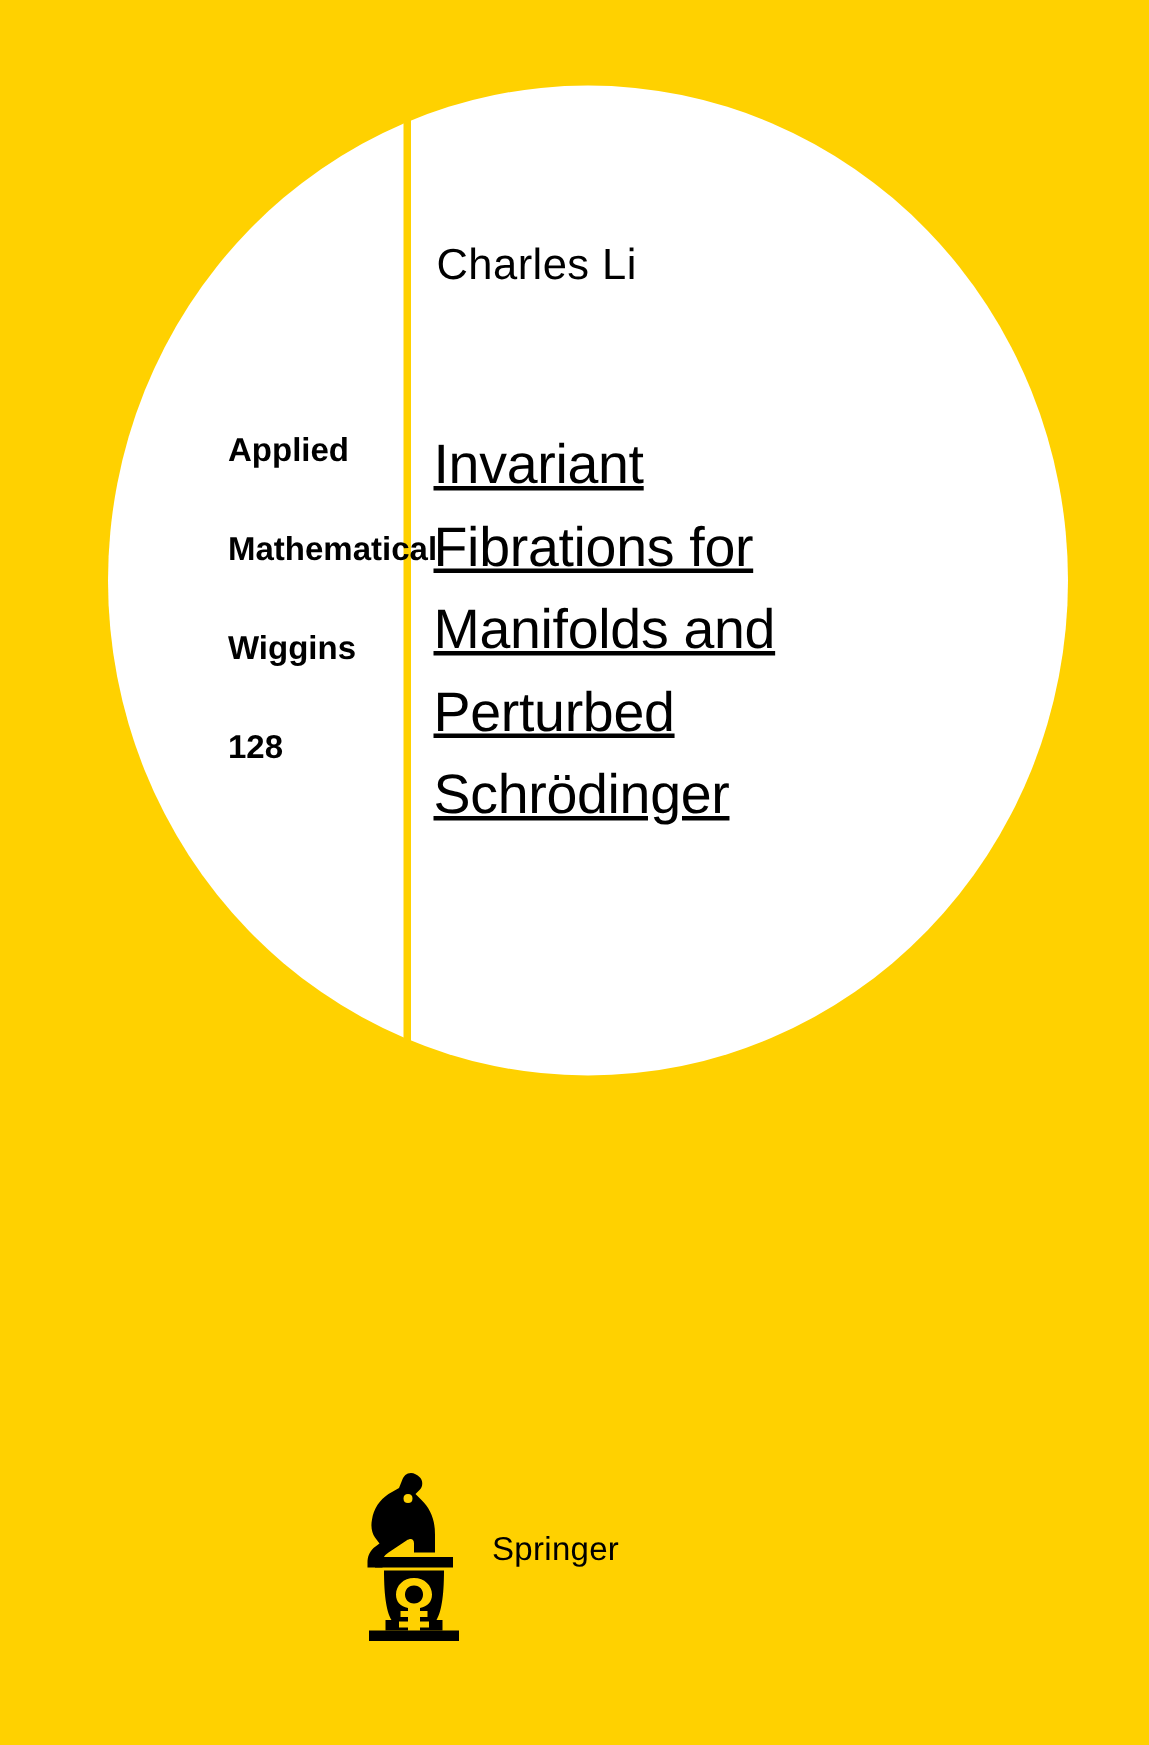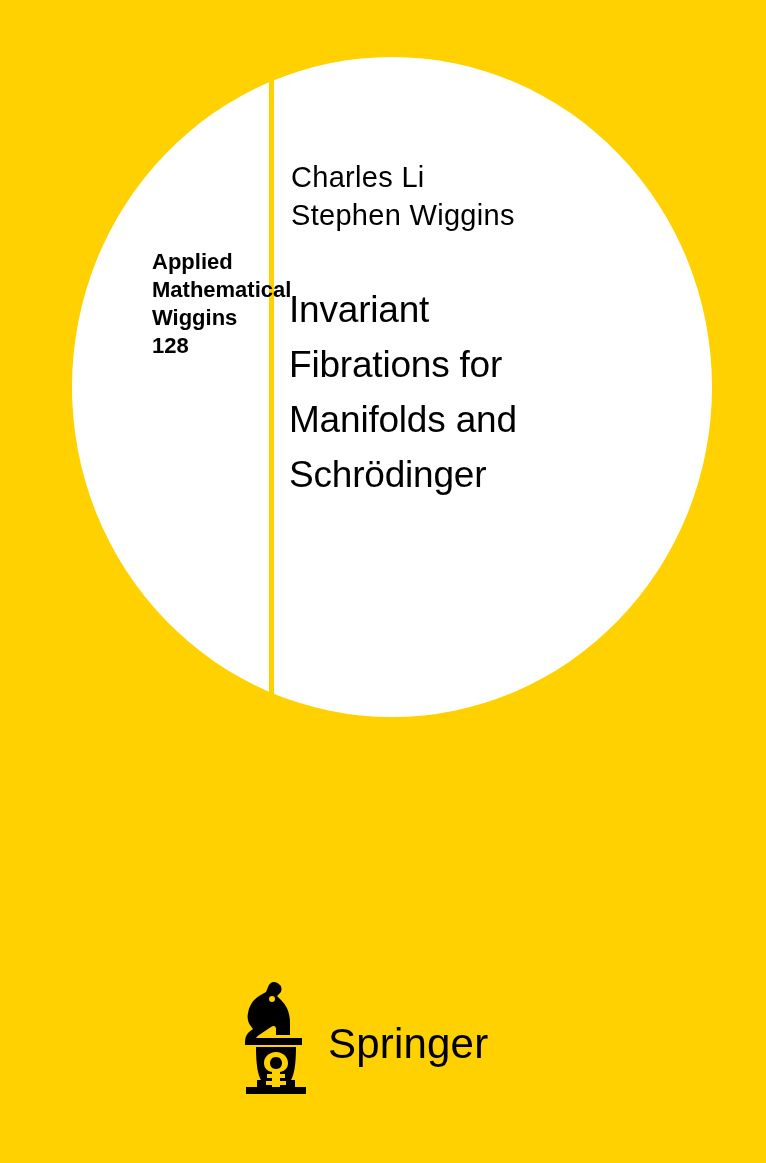--- a/index.html
+++ b/index.html
@@ -49,20 +49,21 @@
     width: 112px;
     text-align: left;
     font-weight: bold;
     font-size: 22px;
     line-height: 28px;
     color: #000;
     z-index: 4;
   }
   .series div {
     white-space: nowrap;
+    margin-top: 38px;
   }
   .authors {
     position: absolute;
     left: 291px;
     top: 158px;
     font-size: 29px;
     line-height: 38px;
     color: #000;
     z-index: 4;
     letter-spacing: 0.3px;
@@ -74,20 +75,21 @@
     width: 350px;
     font-size: 37px;
     line-height: 55px;
     font-weight: normal;
     color: #000;
     z-index: 4;
     letter-spacing: -0.2px;
   }
   .title div {
     white-space: nowrap;
+    text-decoration: underline;
   }
   
   .logo-wrap {
     position: absolute;
     left: 236px;
     top: 980px;
     width: 300px;
     height: 120px;
     z-index: 5;
   }
@@ -95,21 +97,21 @@
     position: absolute;
     left: 0;
     top: 0;
     width: 80px;
     height: 115px;
   }
   .logo-text {
     position: absolute;
     left: 92px;
     top: 40px;
-    font-size: 42px;
+    font-size: 22px;
     color: #000;
     letter-spacing: 0.2px;
   }
 </style>
 </head>
 <body>
 
 <div class="cover">
 
   <div class="circle"></div>
@@ -117,27 +119,27 @@
 
   <div class="series">
     <div>Applied</div>
     <div>Mathematical</div>
     <div>Wiggins</div>
     <div>128</div>
   </div>
 
   <div class="authors">
     <div>Charles Li</div>
-    <div>Stephen Wiggins</div>
   </div>
 
   <div class="title">
     <div>Invariant</div>
     <div>Fibrations for</div>
     <div>Manifolds and</div>
+    <div>Perturbed</div>
     <div>Schrödinger</div>
   </div>
 
   <div class="logo-wrap">
     <svg class="logo-mark" viewBox="0 0 80 115">
 
       <g fill="#000">
         <path d="M38 2 c-3 0 -5 2 -6 5 l-2 5 -7 4 c-6 4 -10 10 -11 17 -1 5 0 9 2 12 l3 4 -4 3 c-3 3 -4 6 -4 10 l0 3 10 0 0 -3 c0 -3 1 -5 4 -7 l12 -8 c3 -2 5 -1 5 2 l0 6 14 0 0 -12 c0 -10 -3 -17 -9 -23 l-4 -4 3 -3 c2 -2 2 -6 0 -8 -2 -2 -4 -3 -6 -3 z m-2 14 c2 0 3 1 3 3 0 2 -1 3 -3 3 -2 0 -3 -1 -3 -3 0 -2 1 -3 3 -3 z"></path>
         <rect x="14" y="58" width="52" height="7"></rect>
         <path d="M20 67 c0 18 2 28 5 33 l-4 0 0 7 38 0 0 -7 -4 0 c3 -5 5 -15 5 -33 z"></path>

